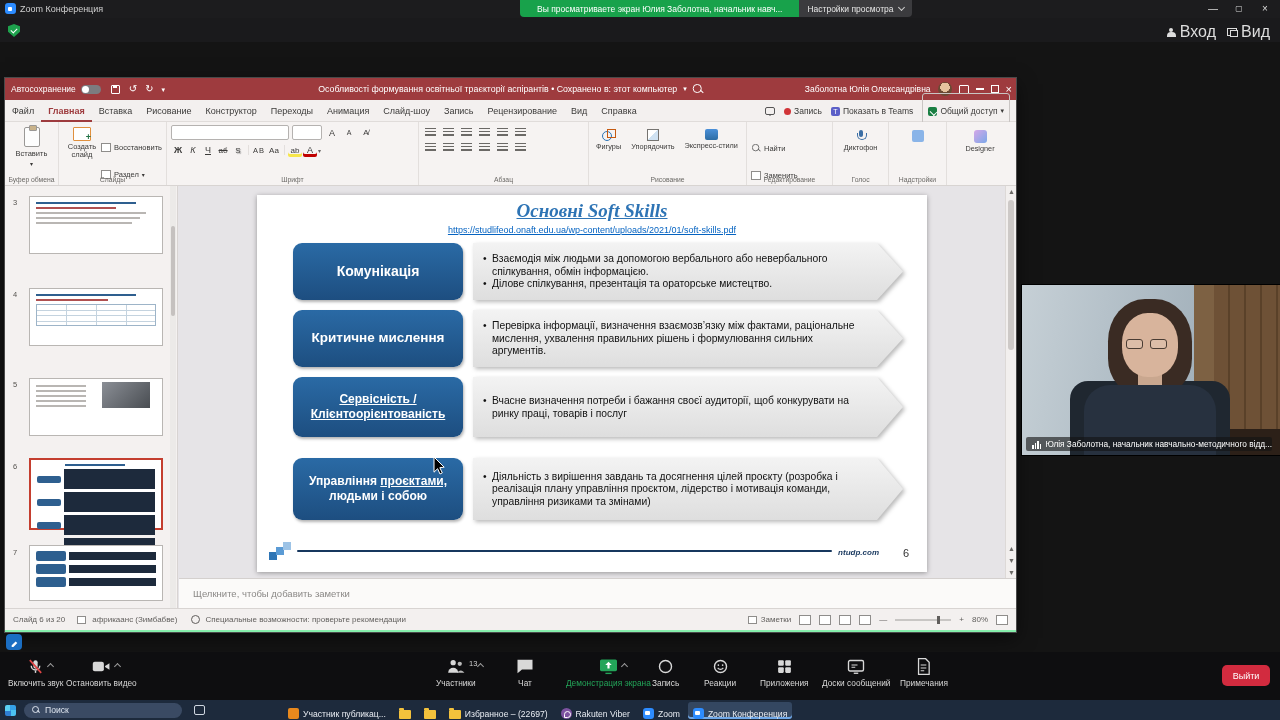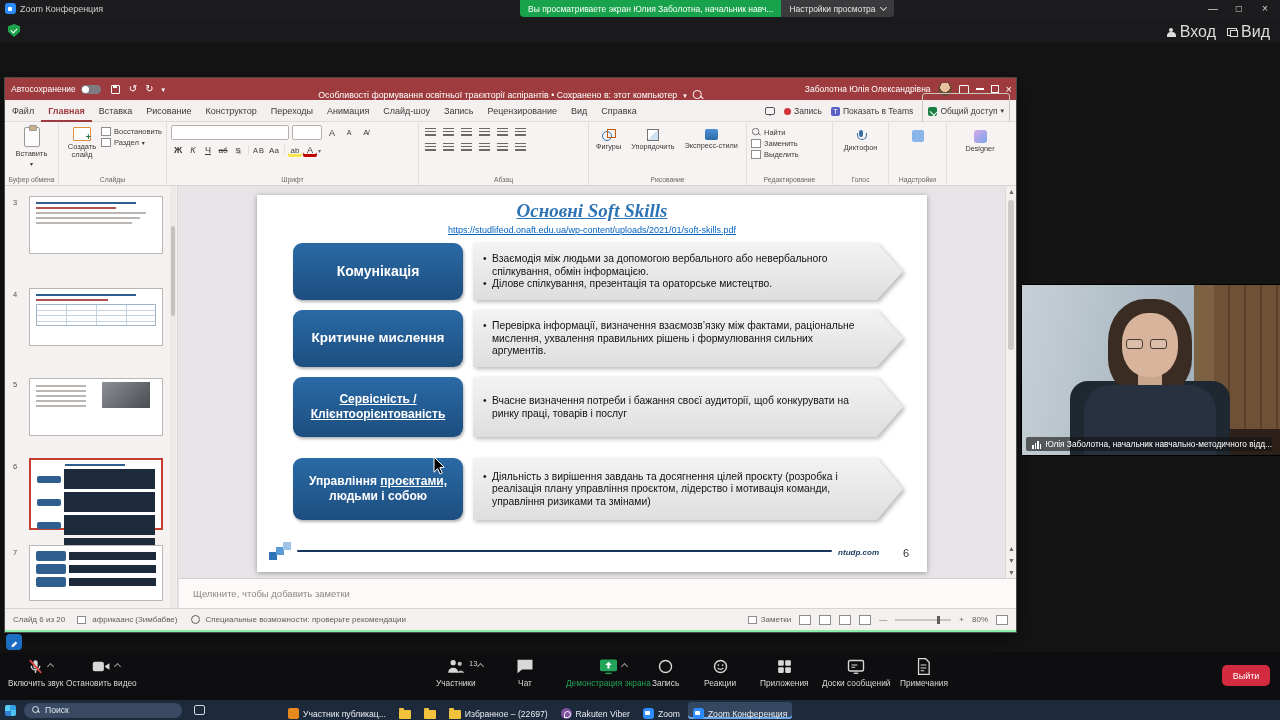--- a/index.html
+++ b/index.html
@@ -7,21 +7,21 @@
 body{font-family:"Liberation Sans","DejaVu Sans",sans-serif;-webkit-font-smoothing:antialiased}
 .abs{position:absolute}
 .screen{position:relative;width:1280px;height:720px;background:#141414;overflow:hidden}
 
 
 .ztitle{left:0;top:0;width:1280px;height:18px;background:#1c1c1e;color:#cfcfcf;font-size:9px}
 .ztitle .appname{left:20px;top:4px}
 .zappicon{left:5px;top:3px;width:11px;height:11px;border-radius:3px;background:#2d8cff}
 .zappicon::after{content:"";position:absolute;left:2.5px;top:3.5px;width:4px;height:4px;background:#fff;border-radius:1px}
 .banner{left:520px;top:0;height:17px;display:flex;align-items:stretch}
-.banner .green{background:#18a24b;color:#fff;font-size:8.5px;display:flex;align-items:center;padding:0 8px;border-radius:0 0 0 4px;white-space:nowrap}
+.banner .green{background:#18a24b;color:#fff;font-size:8.5px;display:flex;align-items:center;padding:0 17px;border-radius:0 0 0 4px;white-space:nowrap}
 .banner .dark{background:#3b3b3e;color:#e6e6e6;font-size:8.5px;display:flex;align-items:center;gap:5px;padding:0 8px;border-radius:0 0 4px 0;white-space:nowrap}
 .winctl{top:0;height:17px;display:flex}
 .winctl span{width:26px;height:17px;display:flex;align-items:center;justify-content:center;color:#d9d9d9;font-size:10px}
 .zsub{left:0;top:18px;width:1280px;height:24px;background:#1a1a1c;color:#d9d9d9;font-size:9px}
 .shield{left:8px;top:24px;width:12px;height:13px;background:#1ea24d;clip-path:polygon(50% 0,100% 18%,100% 60%,50% 100%,0 60%,0 18%)}
 .shield::after{content:"";position:absolute;left:3px;top:4px;width:5px;height:3px;border-left:1.5px solid #fff;border-bottom:1.5px solid #fff;transform:rotate(-45deg)}
 .zsubbtn{top:23px;display:flex;align-items:center;gap:4px;color:#ddd}
 .picon{width:9px;height:9px;position:relative}
 .picon::before{content:"";position:absolute;left:2.5px;top:0;width:4px;height:4px;border-radius:50%;background:#ddd}
 .picon::after{content:"";position:absolute;left:0;top:4.5px;width:9px;height:4.5px;border-radius:4px 4px 0 0;background:#ddd}
@@ -29,21 +29,21 @@
 .vicon::after{content:"";position:absolute;right:-2px;bottom:-2px;width:6px;height:5px;background:#1a1a1c;border:1px solid #ddd}
 
 
 .ppt{left:5px;top:78px;width:1011px;height:554px;background:#86efac;box-shadow:0 0 0 1px #4a4a4a,0 6px 18px rgba(0,0,0,.55)}
 .ppt-title{left:0;top:0;width:1011px;height:22px;background:#9e3b3e;color:#fff;font-size:8.5px;display:flex;align-items:center}
 .toggle{width:20px;height:9px;border-radius:5px;background:#7c7c80;position:relative;margin:0 5px}
 .toggle::after{content:"";position:absolute;left:1px;top:1px;width:7px;height:7px;border-radius:50%;background:#fff}
 .qicon{color:#fff;font-size:10px;margin:0 4px;line-height:1}
 .saveicon{width:9px;height:9px;border:1.3px solid #fff;border-radius:1px;position:relative;margin:0 5px}
 .saveicon::after{content:"";position:absolute;left:1.5px;top:-1px;width:3.5px;height:3px;background:#fff}
-.ppt-doc{position:absolute;left:50%;top:0;transform:translateX(-50%);height:22px;display:flex;align-items:flex-end;gap:6px;color:#fff;font-size:8.8px;white-space:nowrap}
+.ppt-doc{position:absolute;left:50%;top:0;transform:translateX(-50%);height:22px;display:flex;align-items:center;gap:6px;color:#fff;font-size:8.8px;white-space:nowrap}
 .mag{width:10px;height:10px;position:relative}
 .mag::before{content:"";position:absolute;left:0;top:0;width:6.5px;height:6.5px;border:1.4px solid #fff;border-radius:50%}
 .mag::after{content:"";position:absolute;left:6.5px;top:6.5px;width:4px;height:1.4px;background:#fff;transform:rotate(45deg)}
 .mag.dark::before{border-color:#555}.mag.dark::after{background:#555}
 .ppt-tright{position:absolute;right:4px;top:0;height:22px;display:flex;align-items:center;gap:7px;color:#fff;font-size:8.5px}
 .avatar{width:14px;height:14px;border-radius:50%;background:radial-gradient(circle at 50% 38%,#e6c39e 0 42%,#6b4a33 43% 100%)}
 .ribopt{width:10px;height:9px;border:1.2px solid #fff;border-radius:1px}
 .minbar{width:8px;height:1.4px;background:#fff}
 .restico{width:8px;height:8px;border:1.2px solid #fff}
 .closex{font-size:11px;line-height:1}
@@ -62,21 +62,21 @@
 
 
 .ribbon{left:0;top:44px;width:1011px;height:64px;background:#f6f3f2;border-bottom:1px solid #d8d4d2;display:flex}
 .rgroup{position:relative;height:100%;border-right:1px solid #e3dfdd;padding:3px 4px 14px}
 .rlabel{position:absolute;bottom:2px;left:0;right:0;text-align:center;font-size:6.8px;color:#6b6966;white-space:nowrap}
 .bigbtn{display:flex;flex-direction:column;align-items:center;gap:2px;font-size:7.5px;color:#3b3a39;padding:2px 4px}
 .clip{width:16px;height:20px;background:#fdfdfd;border:1px solid #9a9896;border-radius:2px;position:relative}
 .clip::after{content:"";position:absolute;left:4px;top:-3px;width:6px;height:4px;background:#c9b28a;border:1px solid #9a9896;border-radius:1px}
 .slidico{width:18px;height:14px;background:#fff;border:1px solid #e0903e;border-radius:1px;position:relative}
 .slidico::after{content:"+";position:absolute;right:-1px;bottom:-2px;color:#217346;font-size:9px;font-weight:bold}
-.smallrow{display:flex;align-items:center;gap:3px;font-size:7.5px;color:#3b3a39;margin:2px 0;white-space:nowrap}
+.smallrow{display:flex;align-items:center;gap:3px;font-size:7.5px;color:#3b3a39;margin:18px 0;white-space:nowrap}
 .sqico{width:10px;height:9px;border:1px solid #8f8d8b;background:#fff;flex:none}
 .fbox{height:15px;border:1px solid #b5b2b0;background:#fff;border-radius:2px}
 .gbtn{min-width:14px;height:14px;display:flex;align-items:center;justify-content:center;font-size:9px;color:#3b3a39;border-radius:2px}
 .licn{width:11px;height:9px;background:repeating-linear-gradient(180deg,#6b6966 0 1.3px,transparent 1.3px 3.2px)}
 .vr{width:1px;background:#e3dfdd;align-self:stretch;margin:2px 2px}
 .colico{display:flex;flex-direction:column;align-items:center;gap:1px;font-size:7.3px;color:#3b3a39;padding:1px 3px;white-space:nowrap}
 .shapesico{width:14px;height:12px;position:relative}
 .shapesico::before{content:"";position:absolute;left:0;top:2px;width:8px;height:8px;border:1px solid #2e75b6;border-radius:50%}
 .shapesico::after{content:"";position:absolute;right:0;top:0;width:7px;height:7px;border:1px solid #c55a11}
 .arrico{width:12px;height:12px;border:1px solid #767471;background:linear-gradient(135deg,#fff 50%,#d0e2f2 50%)}

